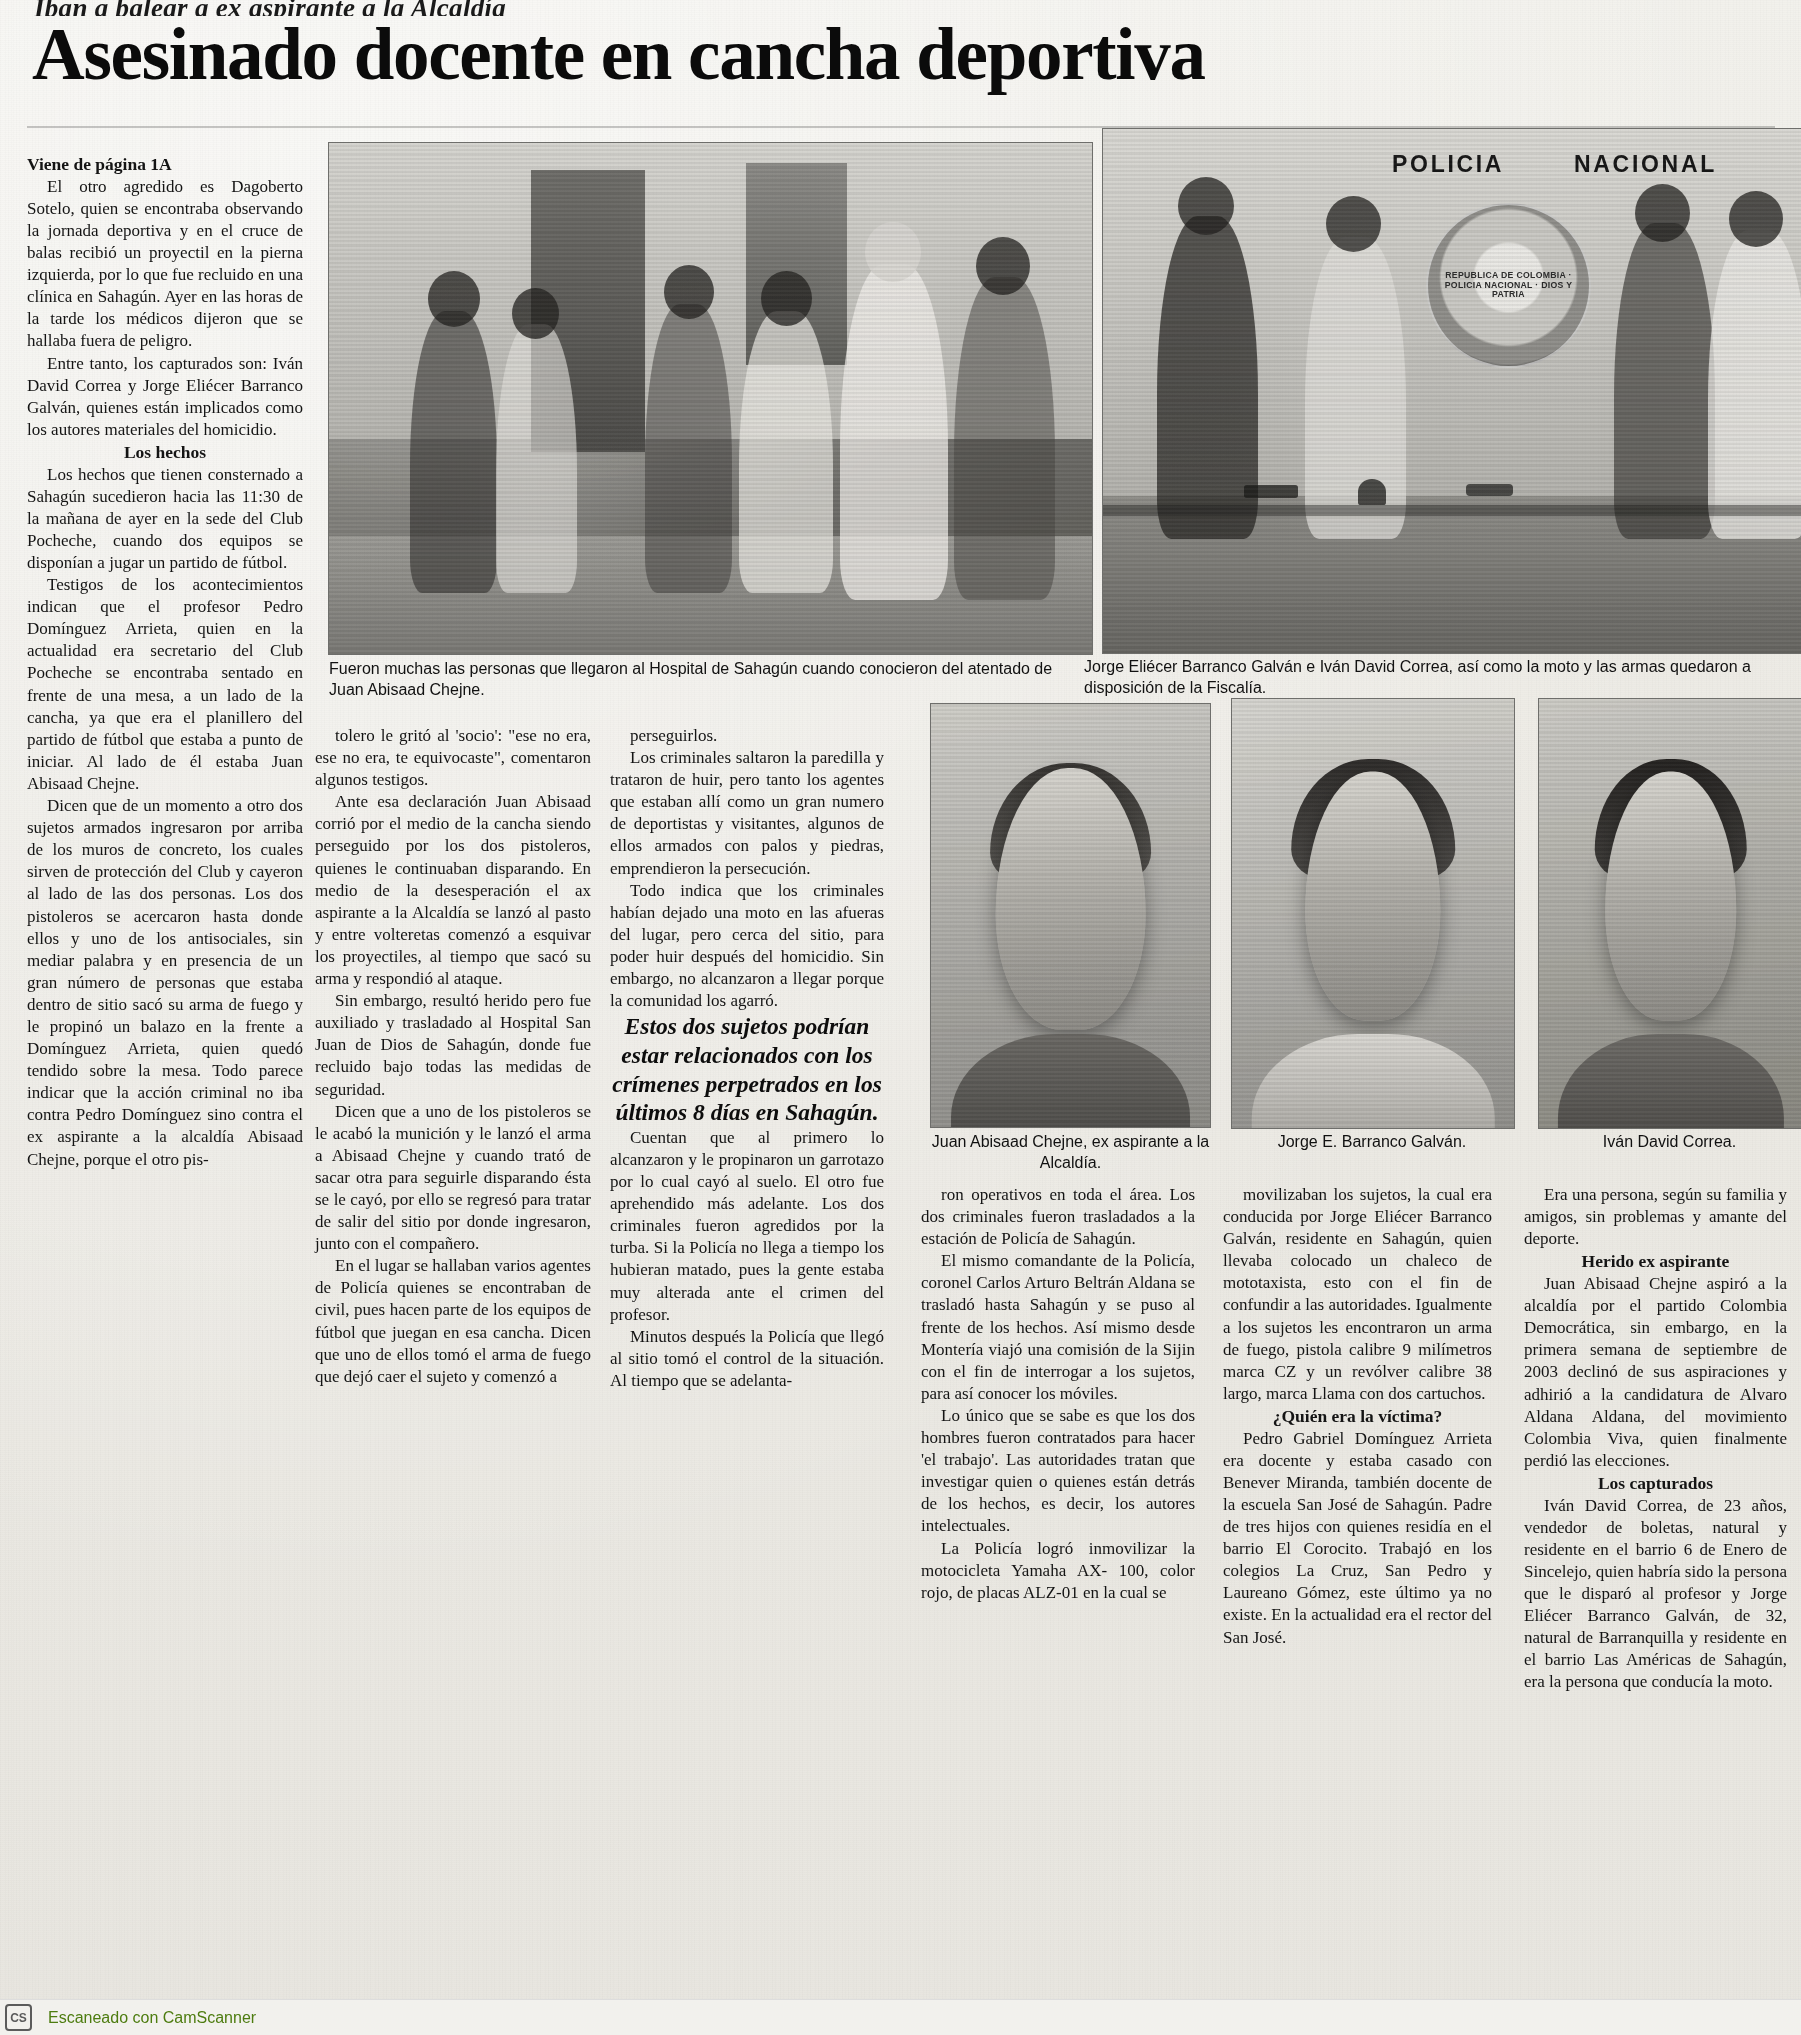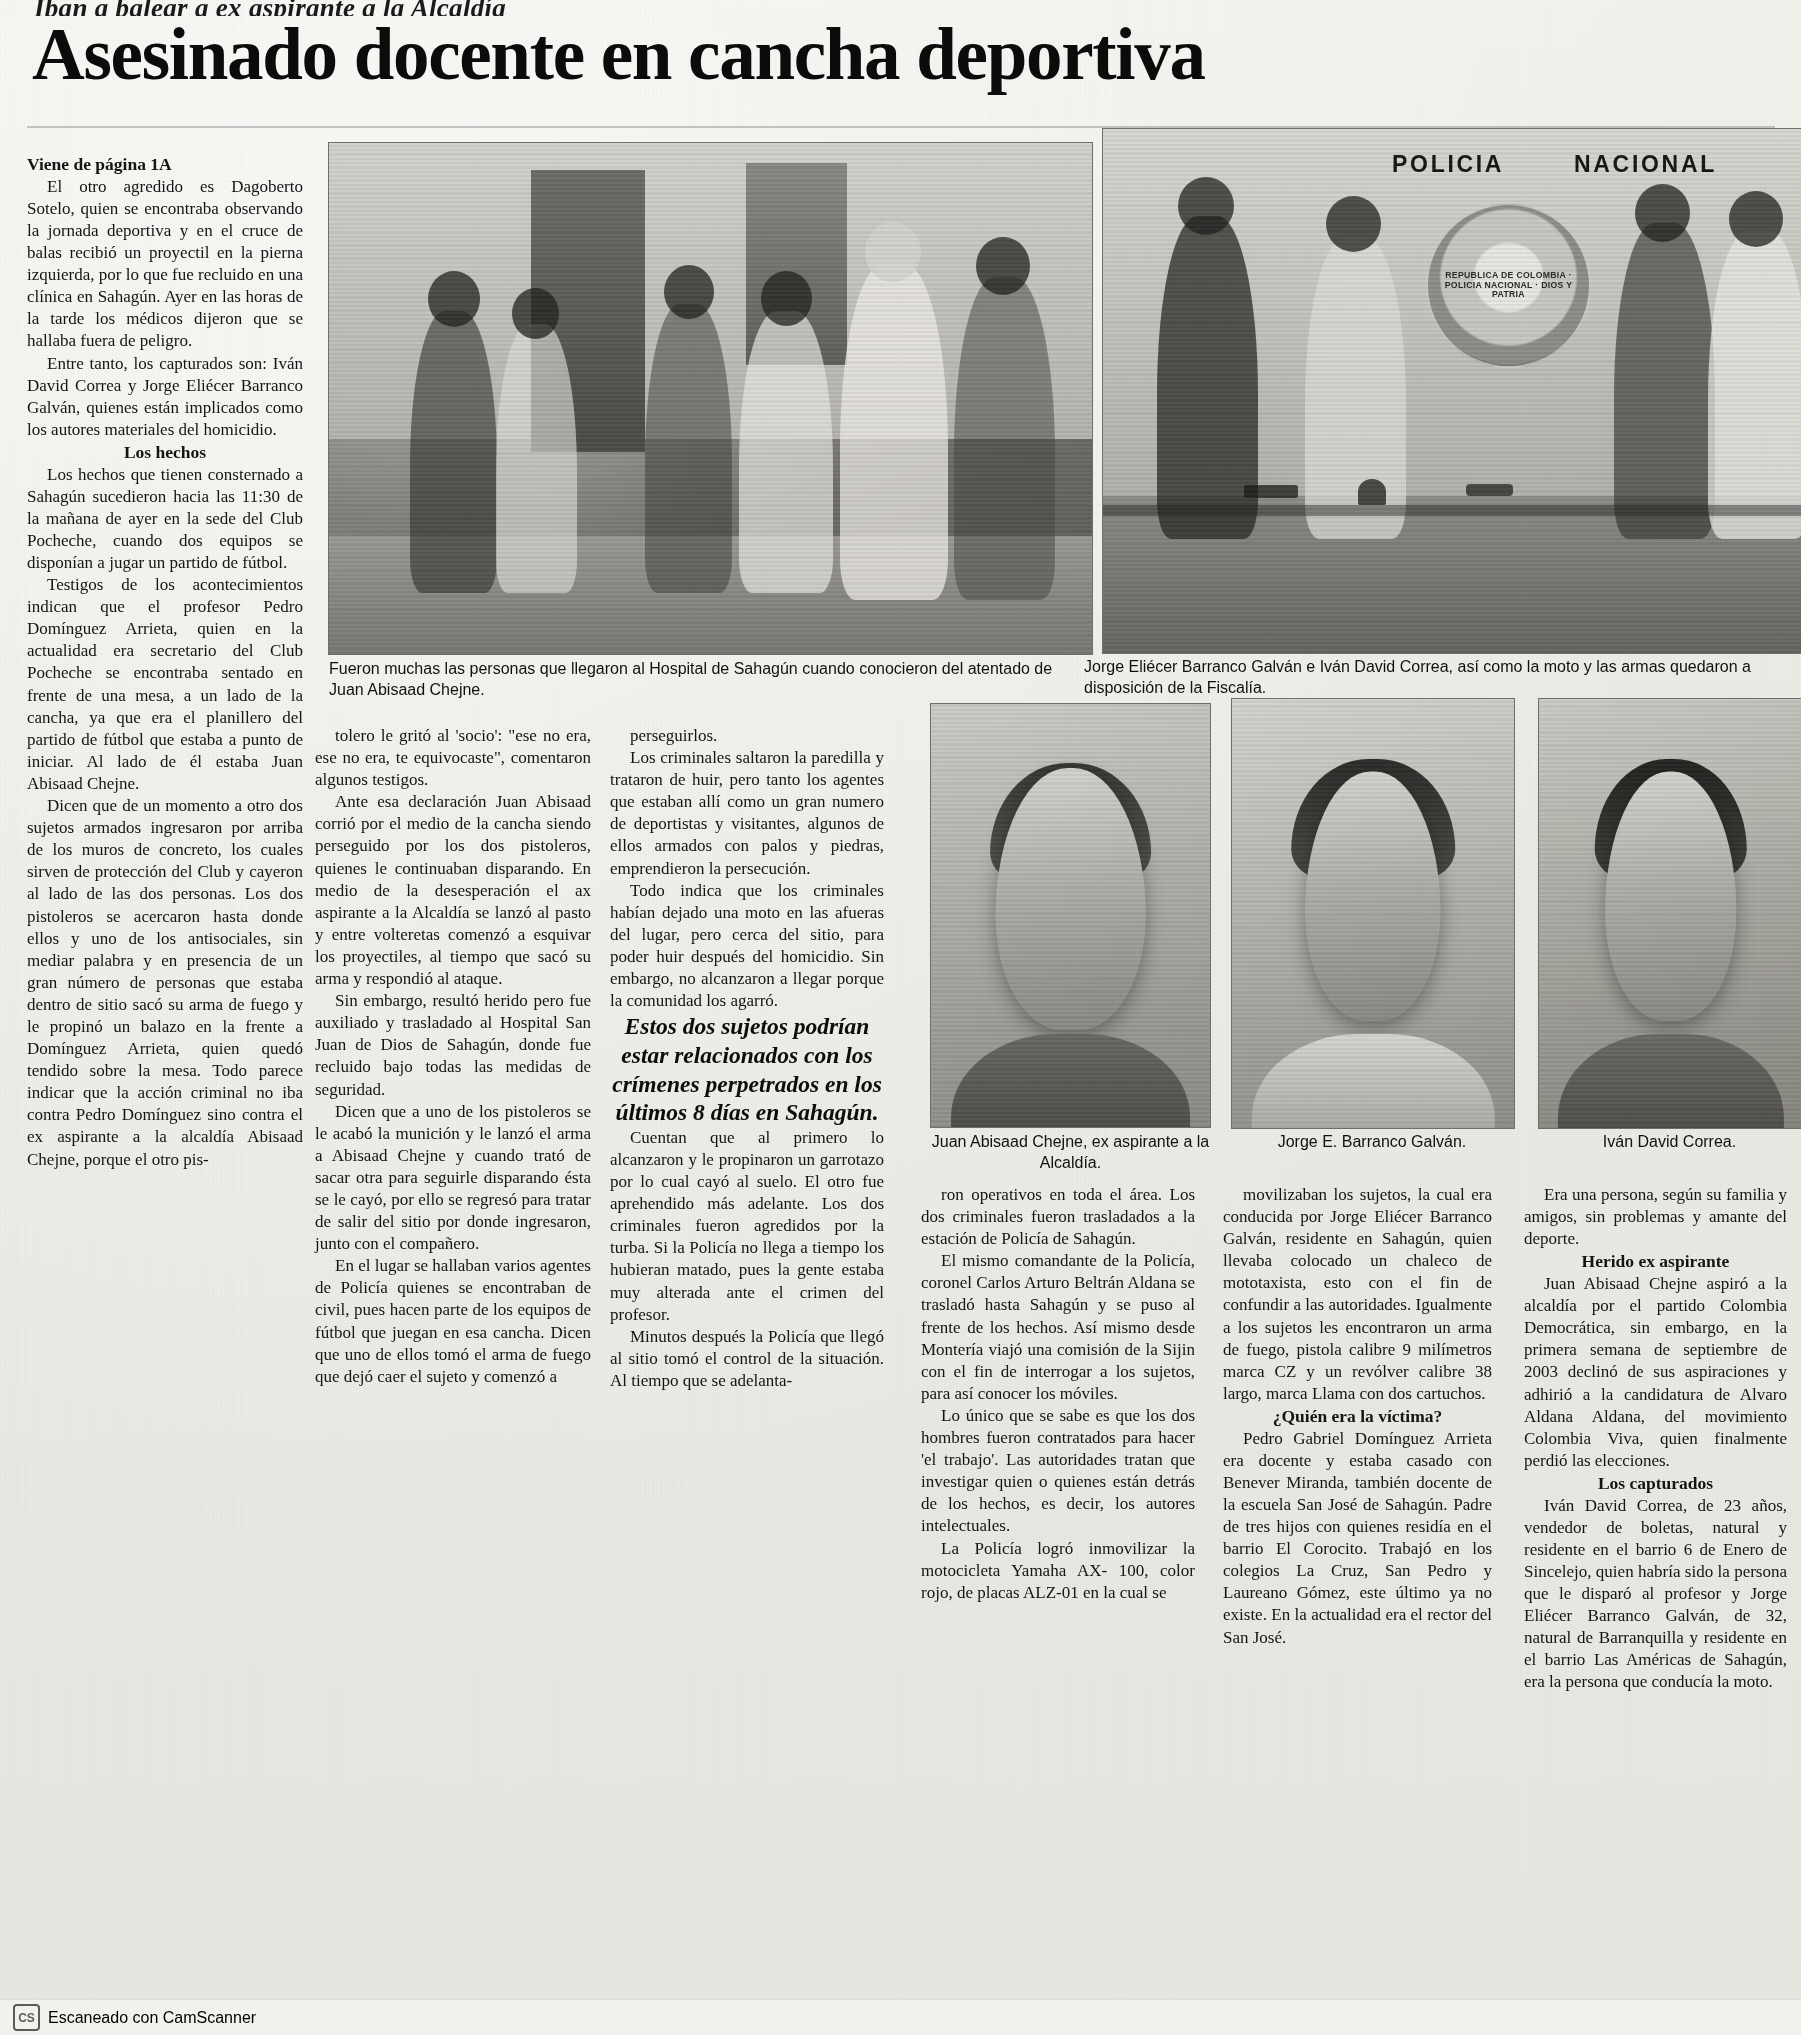--- a/index.html
+++ b/index.html
@@ -163,28 +163,28 @@
   }
 
   
   .scanbar{
     position:absolute;left:0;bottom:0;width:1801px;height:35px;
     background:#f2f1ed;
     border-top:0.7px solid #ddd;
     display:flex;align-items:center;
   }
   .cs-logo{
-    margin-left:13px;width:23px;height:23px;border:2px solid #5b5b5b;border-radius:4px;
+    margin-left:5px;width:23px;height:23px;border:2px solid #5b5b5b;border-radius:4px;
     display:flex;align-items:center;justify-content:center;
     font-family:"Liberation Sans", sans-serif;font-weight:bold;font-size:12px;color:#5b5b5b;
   }
   .cs-text{
-    margin-left:8px;
+    margin-left:16px;
     font-family:"Liberation Sans", sans-serif;
-    font-size:16px;color:#000000;
+    font-size:16px;color:#4d7c0f;
   }
 </style>
 </head>
 <body>
 
 <div class="page">
 
   <div class="kicker">Iban a balear a ex aspirante a la Alcaldía</div>
   <div class="headline">Asesinado docente en cancha deportiva</div>
   <div class="rule"></div>

